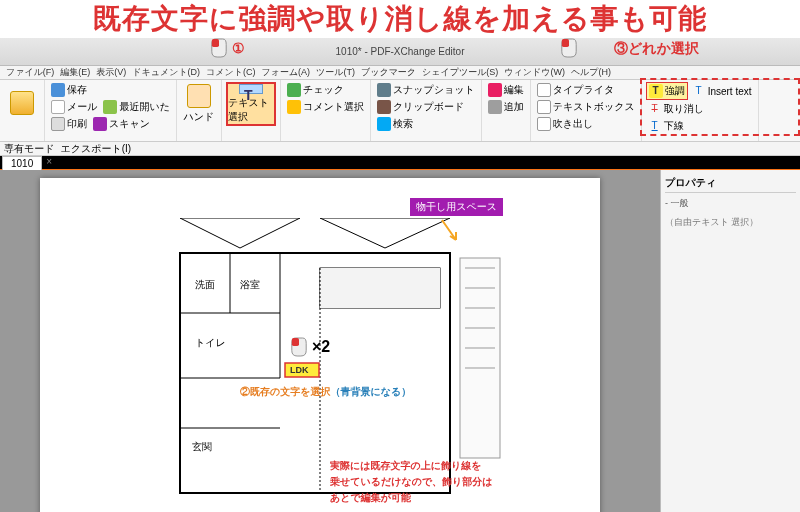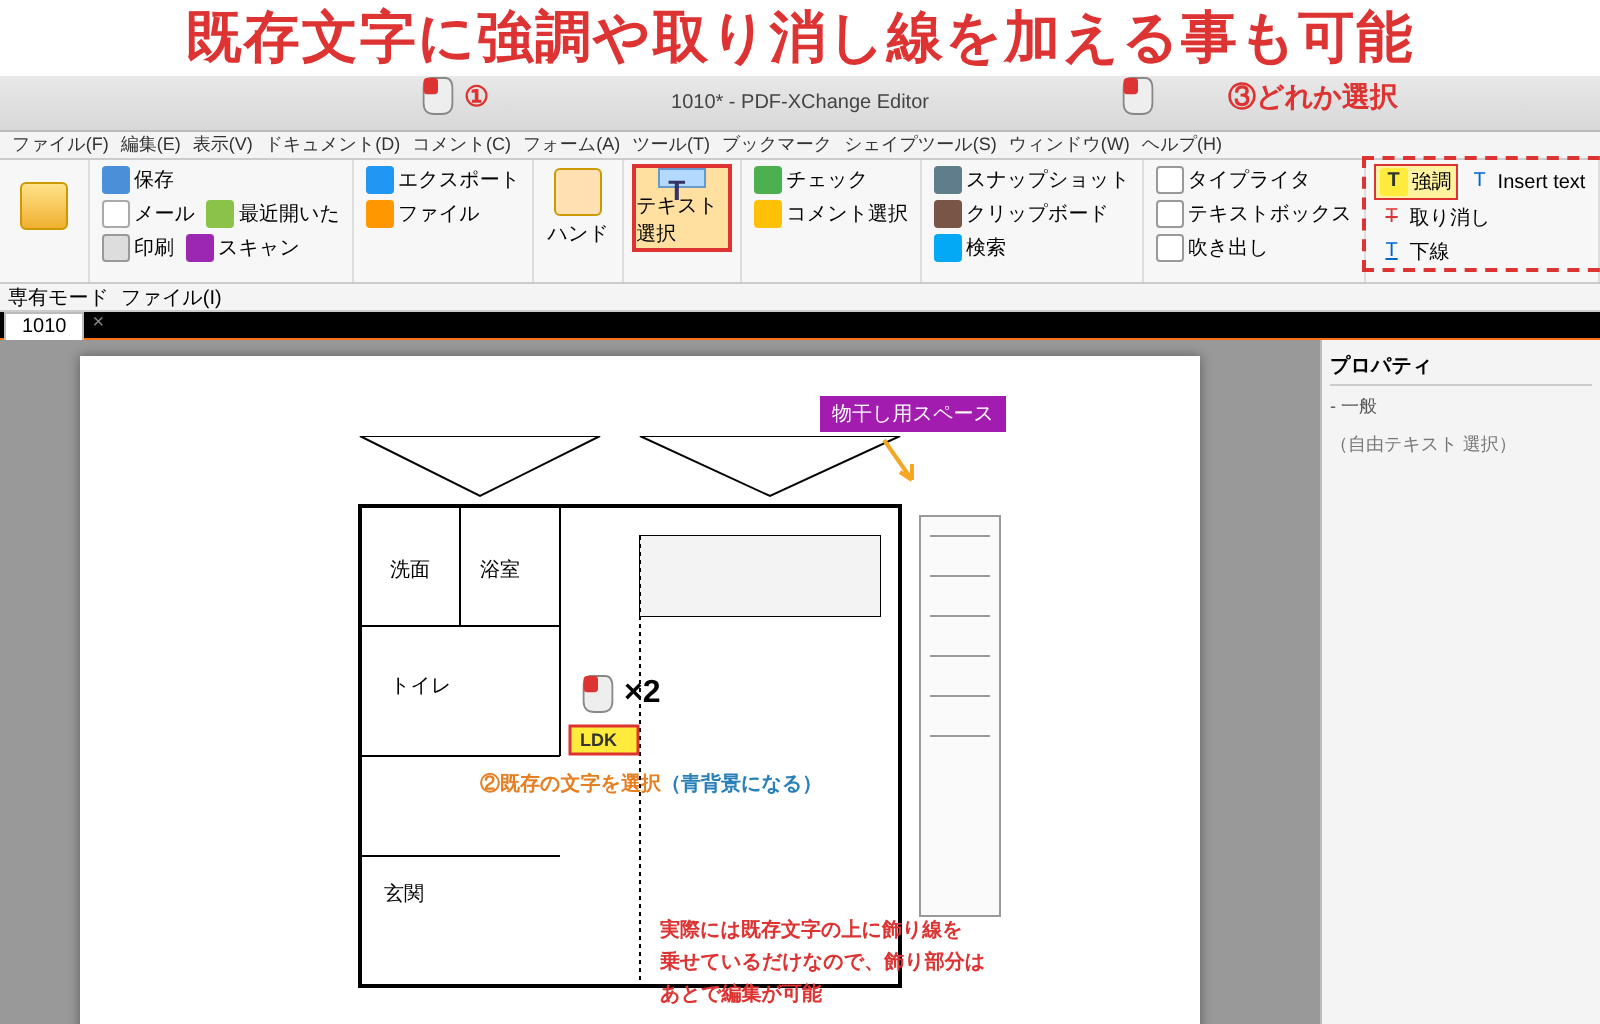--- a/index.html
+++ b/index.html
@@ -101,34 +101,20 @@
           <span class="ico" style="background:#ddd;border:1px solid #999"></span>
           <span>印刷</span>
         </div>
         <div class="rbtn">
           <span class="ico" style="background:#9c27b0"></span>
           <span>スキャン</span>
         </div>
       </div>
   </div>
   <div class="rgroup">
-    <div class="rrow">
-        <div class="rbtn">
-          <span class="ico" style="background:#2196f3"></span>
-          <span>エクスポート</span>
-        </div>
-      </div>
-    <div class="rrow">
-        <div class="rbtn">
-          <span class="ico" style="background:#ff9800"></span>
-          <span>ファイル</span>
-        </div>
-      </div>
-  </div>
-  <div class="rgroup">
     <div class="bigbtn">
         <div class="bigico" style="background:#ffe0b2;border:1px solid #c90;border-radius:3px"></div>
         <span>ハンド</span>
       </div>
   </div>
   <div class="rgroup" style="position:relative">
     <div class="bigbtn highlight-red" style="width:50px">
         <div class="bigico" style="background:#b3d9ff;border:1px solid #69c;position:relative">
           <span style="position:absolute;left:4px;top:2px;font-size:14px;font-weight:bold;color:#336">T</span>
         </div>
@@ -165,20 +151,34 @@
     <div class="rrow">
         <div class="rbtn">
           <span class="ico" style="background:#03a9f4"></span>
           <span>検索</span>
         </div>
       </div>
   </div>
   <div class="rgroup">
     <div class="rrow">
         <div class="rbtn">
+          <span class="ico" style="background:#e91e63"></span>
+          <span>編集</span>
+        </div>
+      </div>
+    <div class="rrow">
+        <div class="rbtn">
+          <span class="ico" style="background:#9e9e9e"></span>
+          <span>追加</span>
+        </div>
+      </div>
+  </div>
+  <div class="rgroup">
+    <div class="rrow">
+        <div class="rbtn">
           <span class="ico" style="background:#fff;border:1px solid #999"></span>
           <span>タイプライタ</span>
         </div>
       </div>
     <div class="rrow">
         <div class="rbtn">
           <span class="ico" style="background:#fff;border:1px solid #999"></span>
           <span>テキストボックス</span>
         </div>
       </div>
@@ -213,21 +213,21 @@
           <span>下線</span>
         </div>
       </div>
     <div class="red-dash" style="left:-2px;top:-2px;width:160px;height:58px"></div>
   </div>
 
 </div>
 
 <div style="background:#f4f4f4;height:14px;border-bottom:1px solid #ccc;display:flex;align-items:center;padding:0 4px;gap:6px">
   <span>専有モード</span>
-  <span>ファイル(I)</span>
+  <span>エクスポート(I)</span>
 </div>
 
 <div class="tabstrip">
   <div class="tab"><span>1010</span></div>
   <div class="tabx">×</div>
 </div>
 
 <div class="workspace">
   <div class="canvas">
     <div class="page">

